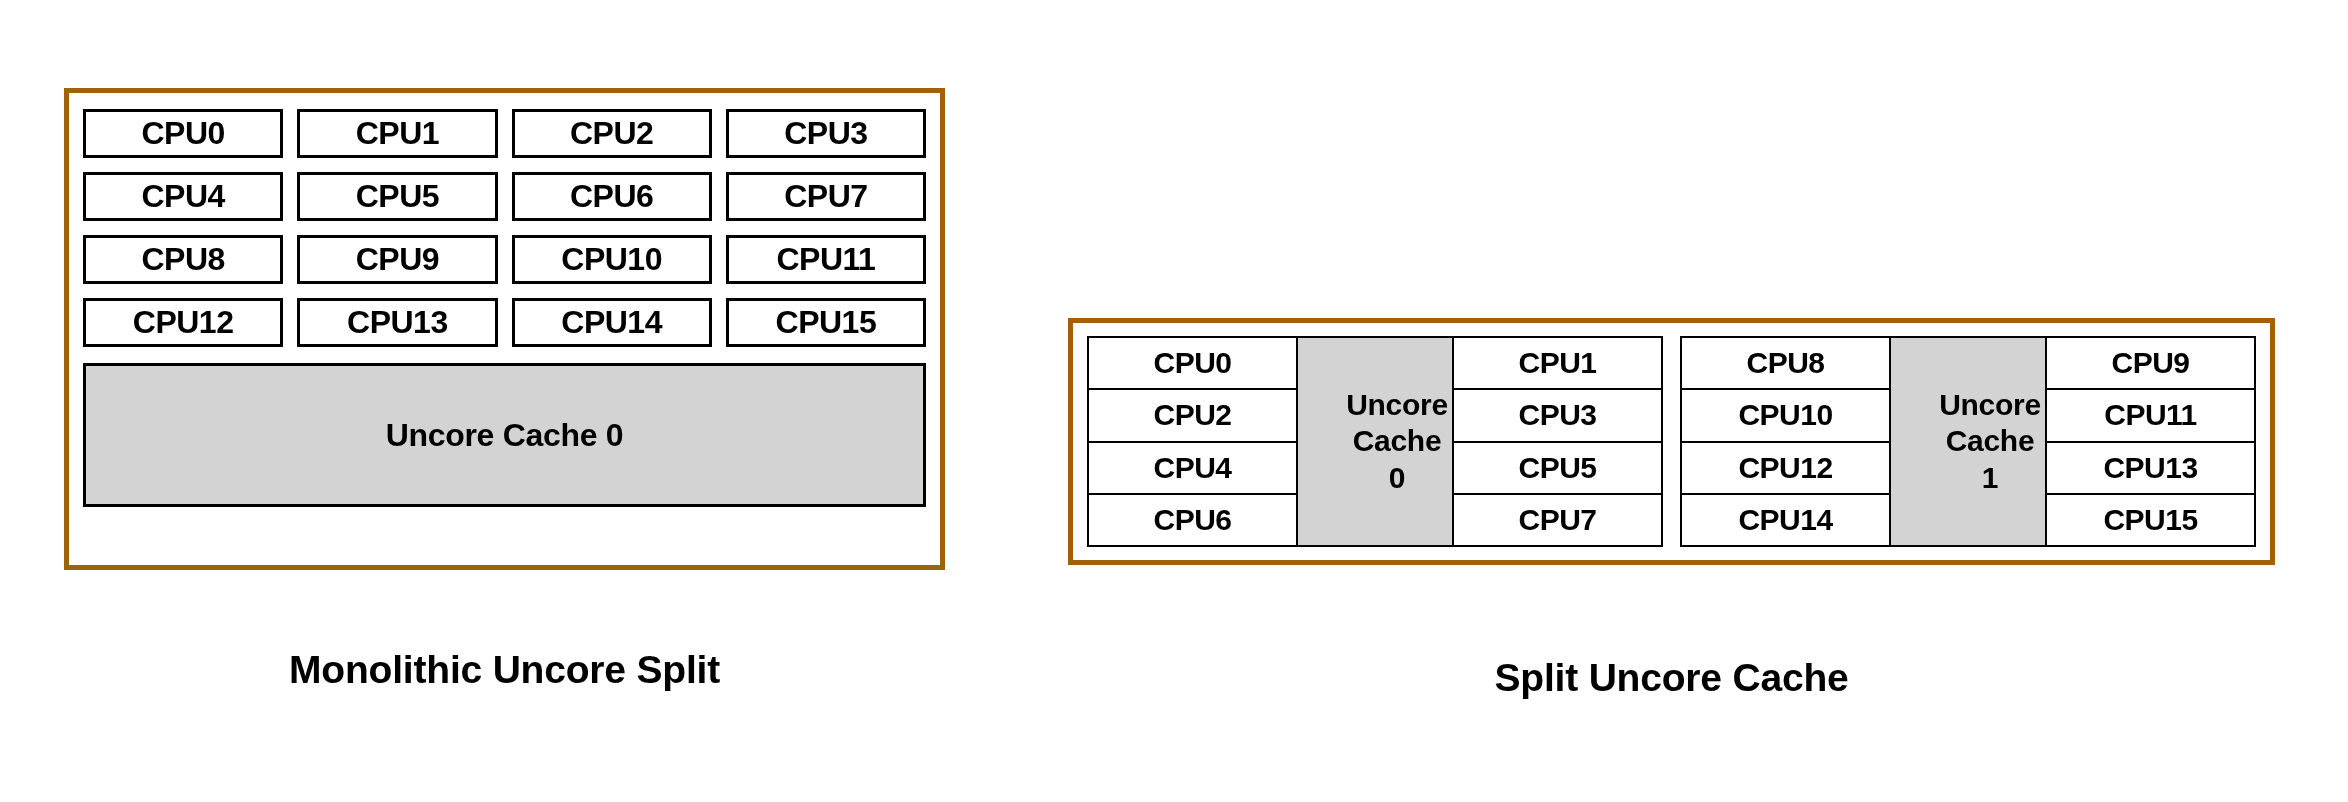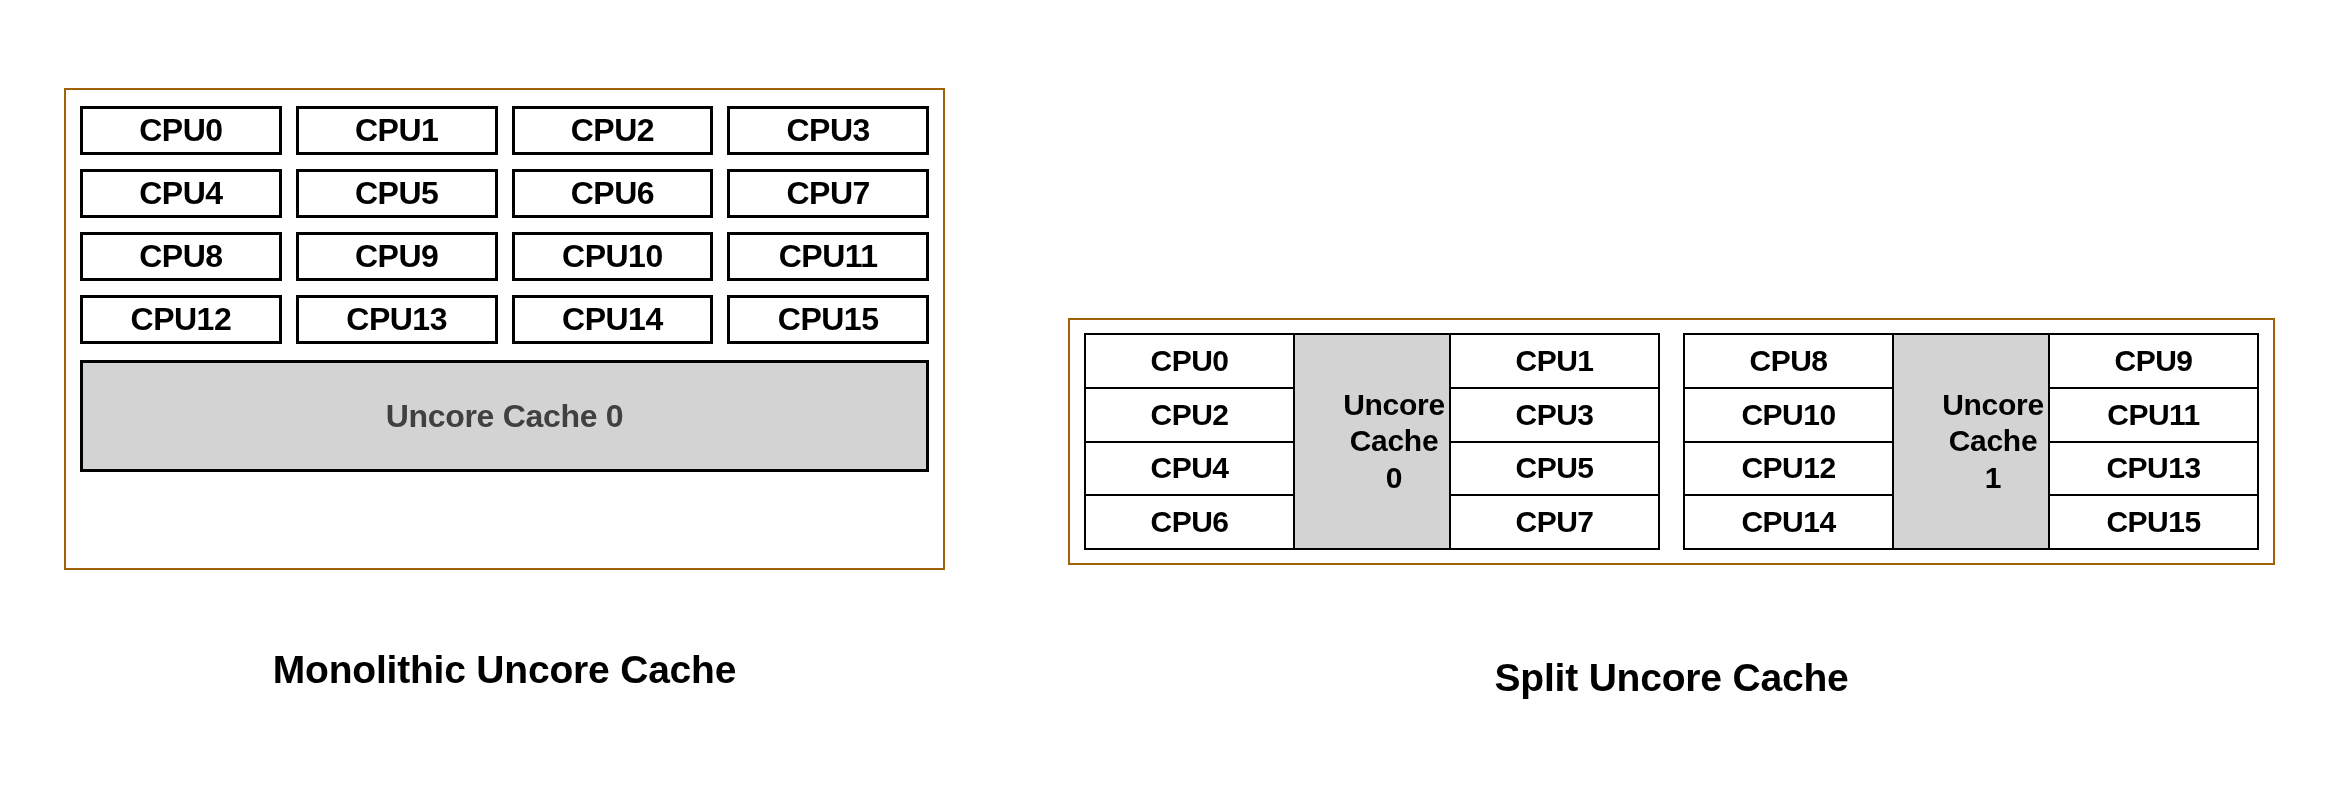--- a/index.html
+++ b/index.html
@@ -12,21 +12,21 @@
     height: 802px;
     position: relative;
     font-family: "Liberation Sans", sans-serif;
     overflow: hidden;
   }
 
   
   .diagram-outer {
     position: absolute;
     box-sizing: border-box;
-    border: 2px solid #a16207;
+    border: 5px solid #a16207;
     background: #ffffff;
   }
   .caption {
     position: absolute;
     text-align: center;
     font-weight: bold;
     font-size: 39px;
     color: #000000;
     letter-spacing: -0.2px;
     white-space: nowrap;
@@ -55,29 +55,29 @@
     align-items: center;
     justify-content: center;
     font-weight: bold;
     font-size: 32px;
     color: #000000;
     letter-spacing: -0.5px;
   }
   .uncore-wide {
     box-sizing: border-box;
     margin-top: 16px;
-    height: 112px;
+    height: 144px;
     border: 3px solid #000000;
     background: #d3d3d3;
     display: flex;
     align-items: center;
     justify-content: center;
     font-weight: bold;
     font-size: 32px;
-    color: #404040;
+    color: #000000;
     letter-spacing: -0.3px;
   }
 
   
   #split-diagram {
     left: 1068px;
     top: 318px;
     width: 1207px;
     height: 247px;
     padding: 13px 14px;
@@ -198,21 +198,21 @@
     <div class="cpu-box">
         <span>CPU15</span>
       </div>
   </div>
 
   <div class="uncore-wide">
     <span>Uncore Cache 0</span>
   </div>
 </div>
 
-<div class="caption" id="monolithic-caption">Monolithic Uncore Cache</div>
+<div class="caption" id="monolithic-caption">Monolithic Uncore Split</div>
 
 <div class="diagram-outer" id="split-diagram">
 
   <div class="cluster">
     <div class="cpu-col">
       <div class="cpu-cell">
           <span>CPU0</span>
         </div>
       <div class="cpu-cell">
           <span>CPU2</span>

